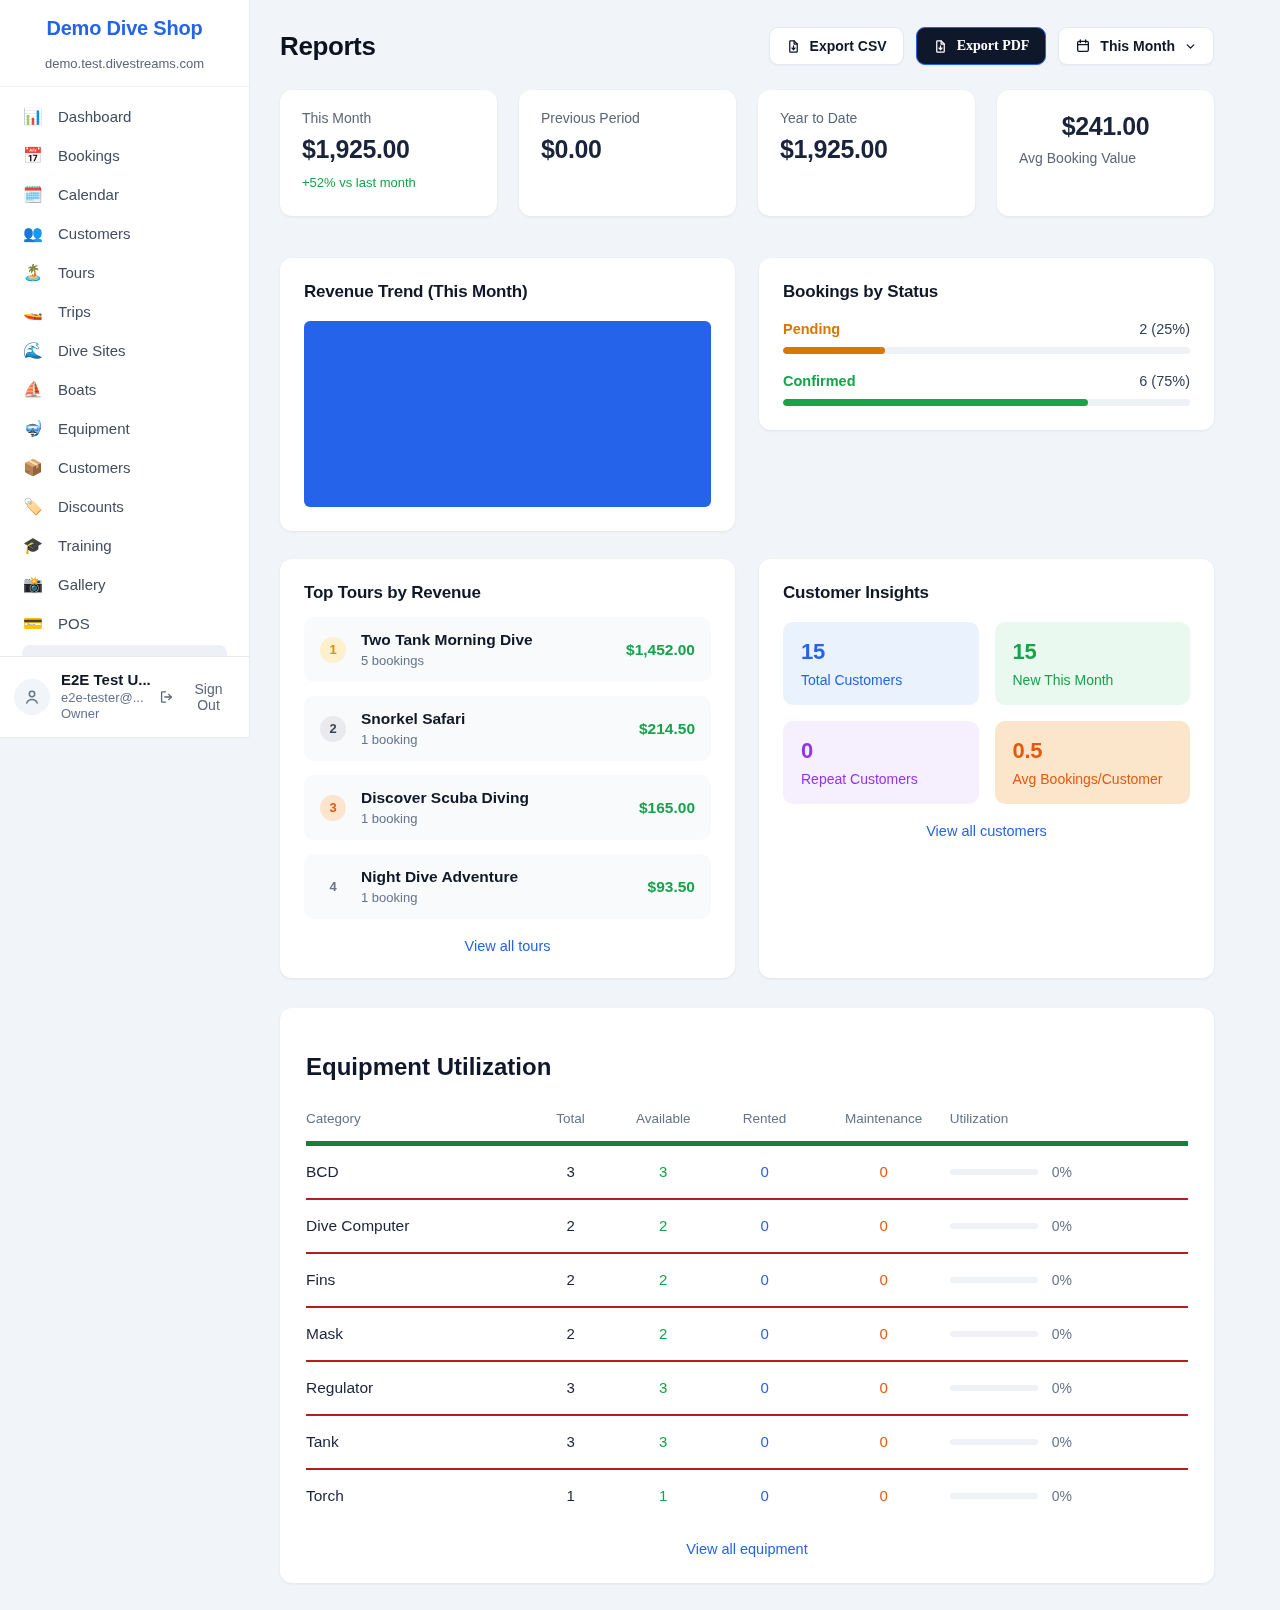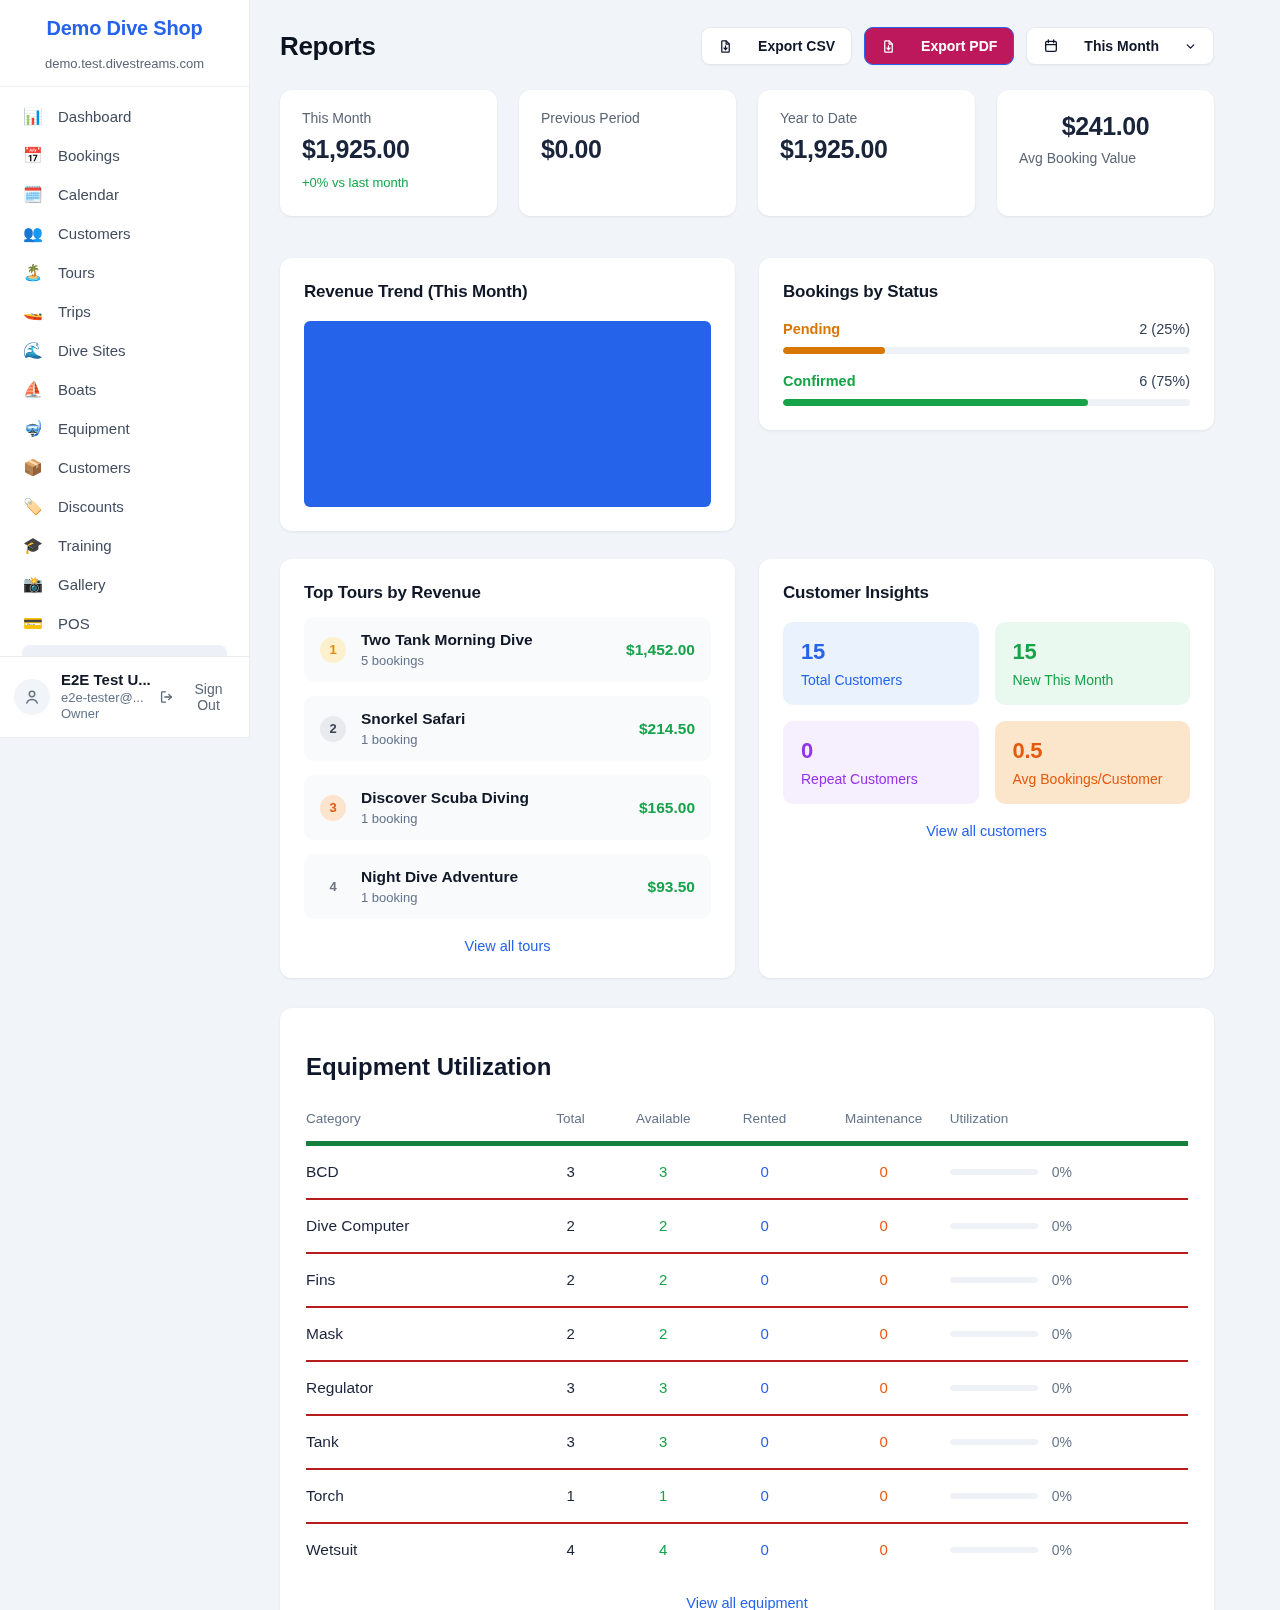--- a/index.html
+++ b/index.html
@@ -45,26 +45,26 @@
     color:#5b6676; font-size:14px; cursor:pointer; background:none; border:none;
     font-family:inherit; padding:0;
   }
 
   
   main { flex:1; padding:27px 66px 40px 30px; }
   .top { display:flex; justify-content:space-between; align-items:center; }
   h1 { margin:0; font-size:26px; font-weight:800; letter-spacing:-.4px; color:#0b1220; }
   .actions { display:flex; gap:12px; }
   .btn {
-    display:flex; gap:25px; align-items:center; height:38px; padding:0 16px;
+    display:flex; gap:9px; align-items:center; height:38px; padding:0 16px;
     border-radius:9px; background:#fff; border:1px solid #e5e9ef;
     font-size:14px; font-weight:700; color:#0f172a; cursor:pointer;
     font-family:inherit; box-shadow:0 1px 2px rgba(15,23,42,.04);
   }
-  .btn.primary { background:#be185d; border-color:#2563eb; color:#fff; }
+  .btn.primary { background:#0f172a; border-color:#2563eb; color:#fff;font-family:Liberation Serif, serif; }
   .btn .ic { display:flex; }
 
   .card { background:#fff; border-radius:12px; box-shadow:0 1px 3px rgba(15,23,42,.07); }
 
   .stats { display:grid; grid-template-columns:repeat(4,1fr); gap:22px; margin-top:25px; }
   .stat { padding:20px 22px; height:126px; }
   .stat .lbl { font-size:14px; color:#5b6676; }
   .stat .val { font-size:25px; font-weight:800; letter-spacing:-.4px; color:#19233a; margin-top:9px; }
   .stat .delta { font-size:13px; color:#16a34a; margin-top:11px; }
   .stat.avg .val { margin-top:2px;text-align:center; }
@@ -269,21 +269,21 @@
             </svg>
           </span>
         </button>
       </div>
     </div>
 
     <div class="stats">
       <div class="card stat">
         <div class="lbl">This Month</div>
         <div class="val">$1,925.00</div>
-        <div class="delta">+0% vs last month</div>
+        <div class="delta">+52% vs last month</div>
       </div>
       <div class="card stat">
         <div class="lbl">Previous Period</div>
         <div class="val">$0.00</div>
       </div>
       <div class="card stat">
         <div class="lbl">Year to Date</div>
         <div class="val">$1,925.00</div>
       </div>
       <div class="card stat avg">
@@ -488,31 +488,18 @@
             <td class="c-avail">1</td>
             <td class="c-rent">0</td>
             <td class="c-maint">0</td>
             <td>
                 <span class="util">
                   <span class="ubar"></span>
                   <span class="upct">0%</span>
                 </span>
               </td>
           </tr>
-          <tr>
-            <td class="cat">Wetsuit</td>
-            <td>4</td>
-            <td class="c-avail">4</td>
-            <td class="c-rent">0</td>
-            <td class="c-maint">0</td>
-            <td>
-                <span class="util">
-                  <span class="ubar"></span>
-                  <span class="upct">0%</span>
-                </span>
-              </td>
-          </tr>
         </tbody>
       </table>
       <span class="view-all">View all equipment</span>
     </div>
   </main>
 </div>
 
 </body></html>

